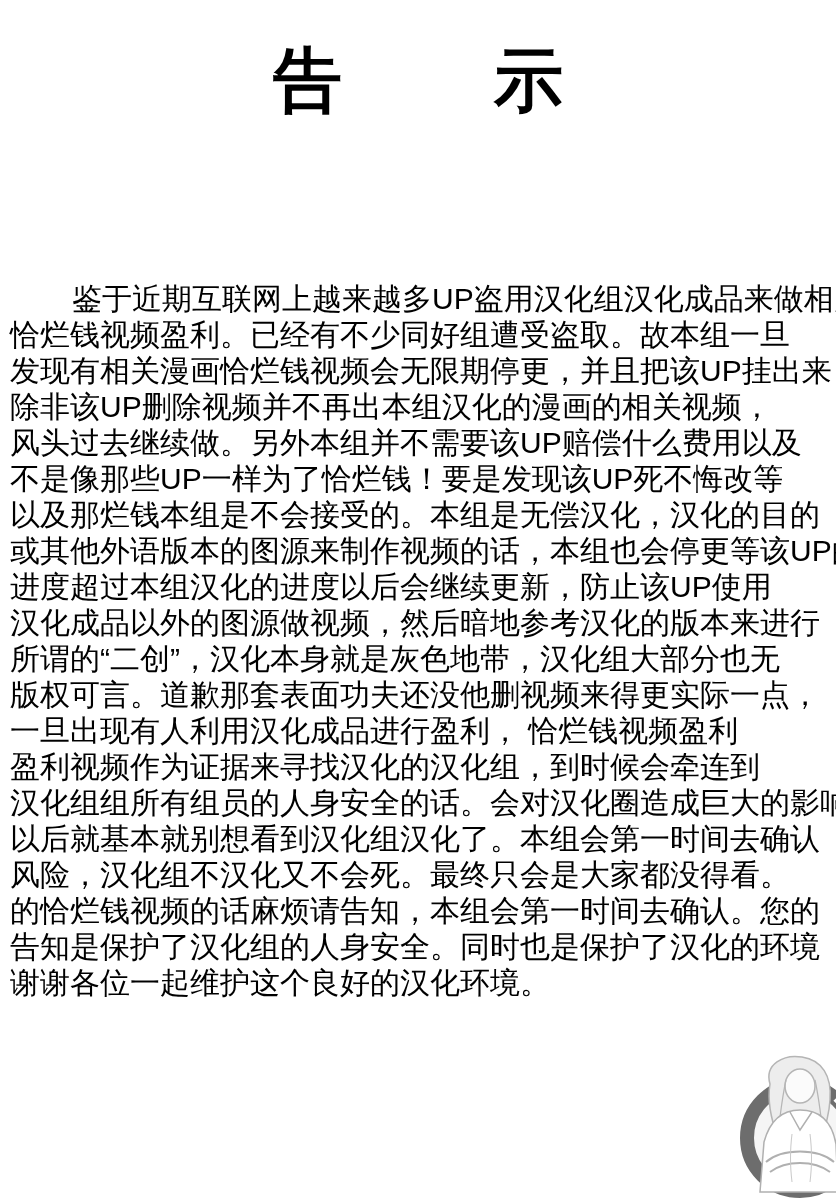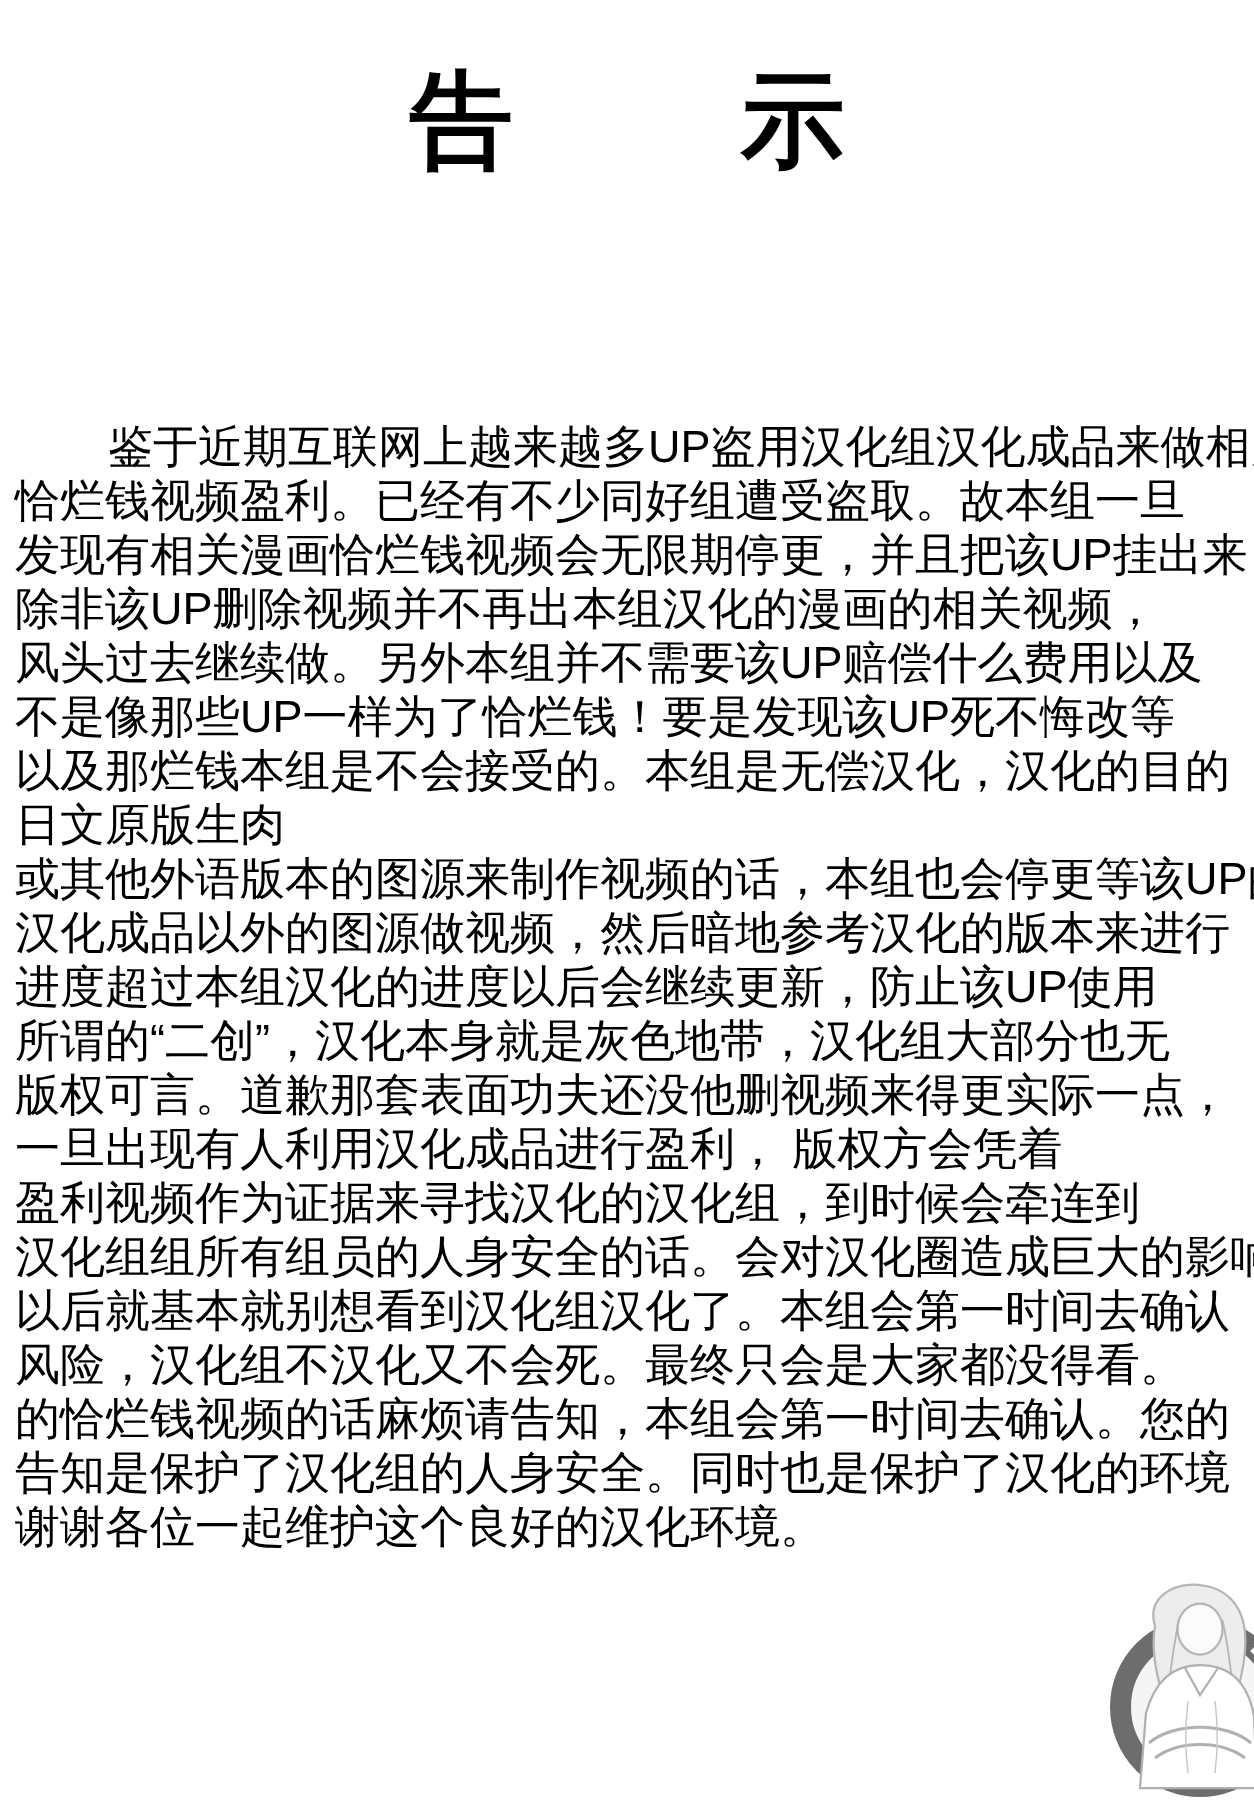--- a/index.html
+++ b/index.html
@@ -65,27 +65,26 @@
   </div>
 
   <div class="notice-body">
     <div class="notice-line">鉴于近期互联网上越来越多UP盗用汉化组汉化成品来做相关</div>
     <div class="notice-line">恰烂钱视频盈利。已经有不少同好组遭受盗取。故本组一旦</div>
     <div class="notice-line">发现有相关漫画恰烂钱视频会无限期停更，并且把该UP挂出来，</div>
     <div class="notice-line">除非该UP删除视频并不再出本组汉化的漫画的相关视频，</div>
     <div class="notice-line">风头过去继续做。另外本组并不需要该UP赔偿什么费用以及</div>
     <div class="notice-line">不是像那些UP一样为了恰烂钱！要是发现该UP死不悔改等</div>
     <div class="notice-line">以及那烂钱本组是不会接受的。本组是无偿汉化，汉化的目的</div>
-    <div class="notice-line">日文原版生肉</div>
     <div class="notice-line">或其他外语版本的图源来制作视频的话，本组也会停更等该UP的</div>
+    <div class="notice-line">进度超过本组汉化的进度以后会继续更新，防止该UP使用</div>
     <div class="notice-line">汉化成品以外的图源做视频，然后暗地参考汉化的版本来进行</div>
-    <div class="notice-line">进度超过本组汉化的进度以后会继续更新，防止该UP使用</div>
     <div class="notice-line">所谓的“二创”，汉化本身就是灰色地带，汉化组大部分也无</div>
     <div class="notice-line">版权可言。道歉那套表面功夫还没他删视频来得更实际一点，</div>
-    <div class="notice-line">一旦出现有人利用汉化成品进行盈利， 版权方会凭着</div>
+    <div class="notice-line">一旦出现有人利用汉化成品进行盈利， 恰烂钱视频盈利</div>
     <div class="notice-line">盈利视频作为证据来寻找汉化的汉化组，到时候会牵连到</div>
     <div class="notice-line">汉化组组所有组员的人身安全的话。会对汉化圈造成巨大的影响，</div>
     <div class="notice-line">以后就基本就别想看到汉化组汉化了。本组会第一时间去确认</div>
     <div class="notice-line">风险，汉化组不汉化又不会死。最终只会是大家都没得看。</div>
     <div class="notice-line">的恰烂钱视频的话麻烦请告知，本组会第一时间去确认。您的</div>
     <div class="notice-line">告知是保护了汉化组的人身安全。同时也是保护了汉化的环境</div>
     <div class="notice-line">谢谢各位一起维护这个良好的汉化环境。</div>
   </div>
 
   <div class="badge-wrap">

